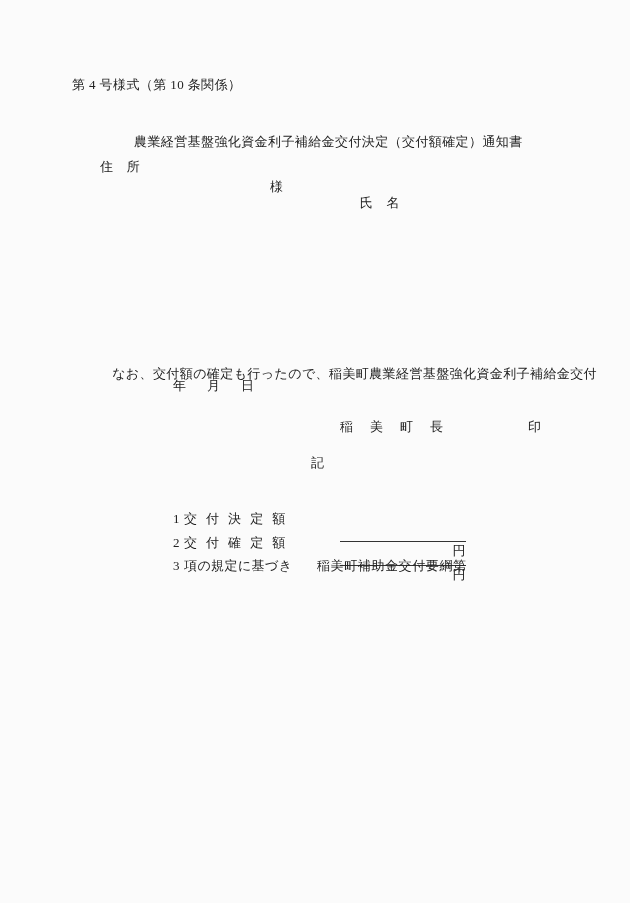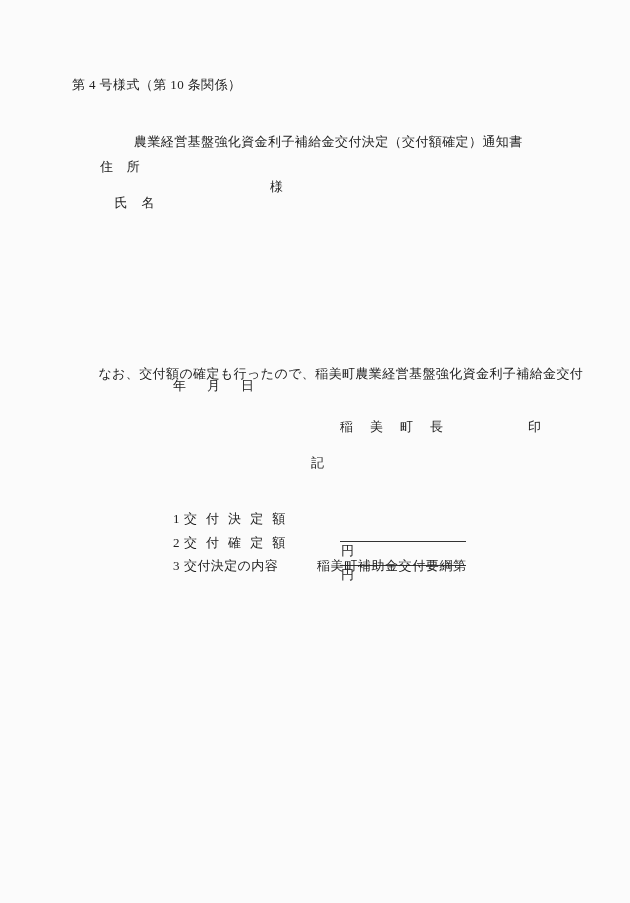--- a/index.html
+++ b/index.html
@@ -7,37 +7,38 @@
   body {
     background: #fbfbfb;
     color: #222222;
     font-family: "Liberation Serif", "DejaVu Serif", serif;
   }
   .page {
     position: relative;
     width: 630px;
     height: 903px;
     overflow: hidden;
+    text-align: right;
   }
   .line, .para, .sig, .row {
     position: absolute;
     font-size: 13px;
     line-height: 16px;
     letter-spacing: 0.4px;
     white-space: pre;
   }
   .form-number   { left: 72px;  top: 77px; }
   .doc-title     { left: 134px; top: 116px; margin-top: 18px; }
   .address-label { left: 100px; top: 159px; }
   .name-line     { left: 100px; top: 179px; width: 300px; }
   .name-line .honorific { position: absolute; left: 170px; top: 0; }
 
   .para { line-height: 23.2px; width: 500px; }
   .p1 { left: 85px; top: 233px; }
-  .p2 { left: 85px; top: 316px; }
+  .p2 { left: 97px; top: 316px; }
   .para .bline { white-space: pre; }
 
   .date-line { left: 173px; top: 378px; letter-spacing: 4px; }
 
   .sig { left: 0; top: 419px; width: 558px; height: 18px; }
   .sig .office { position: absolute; left: 340px; top: 0; letter-spacing: 2px; white-space: pre; }
   .sig .seal   { position: absolute; left: 528px; top: 0; }
 
   .marker { left: 311px; top: 455px; }
 
@@ -101,17 +102,17 @@
     <span class="no">2</span>
     <span class="lbl">交 付 確 定 額</span>
     <span class="val">
       <span class="blank-line"></span>
       <span class="unit">円</span>
     </span>
   </div>
 
   <div class="row row3">
     <span class="no">3</span>
-    <span class="lbl">交付決定の内容</span>
+    <span class="lbl">項の規定に基づき</span>
     <span class="val-text">稲美町補助金交付要綱第</span>
   </div>
 
 </div>
 
 </body></html>

